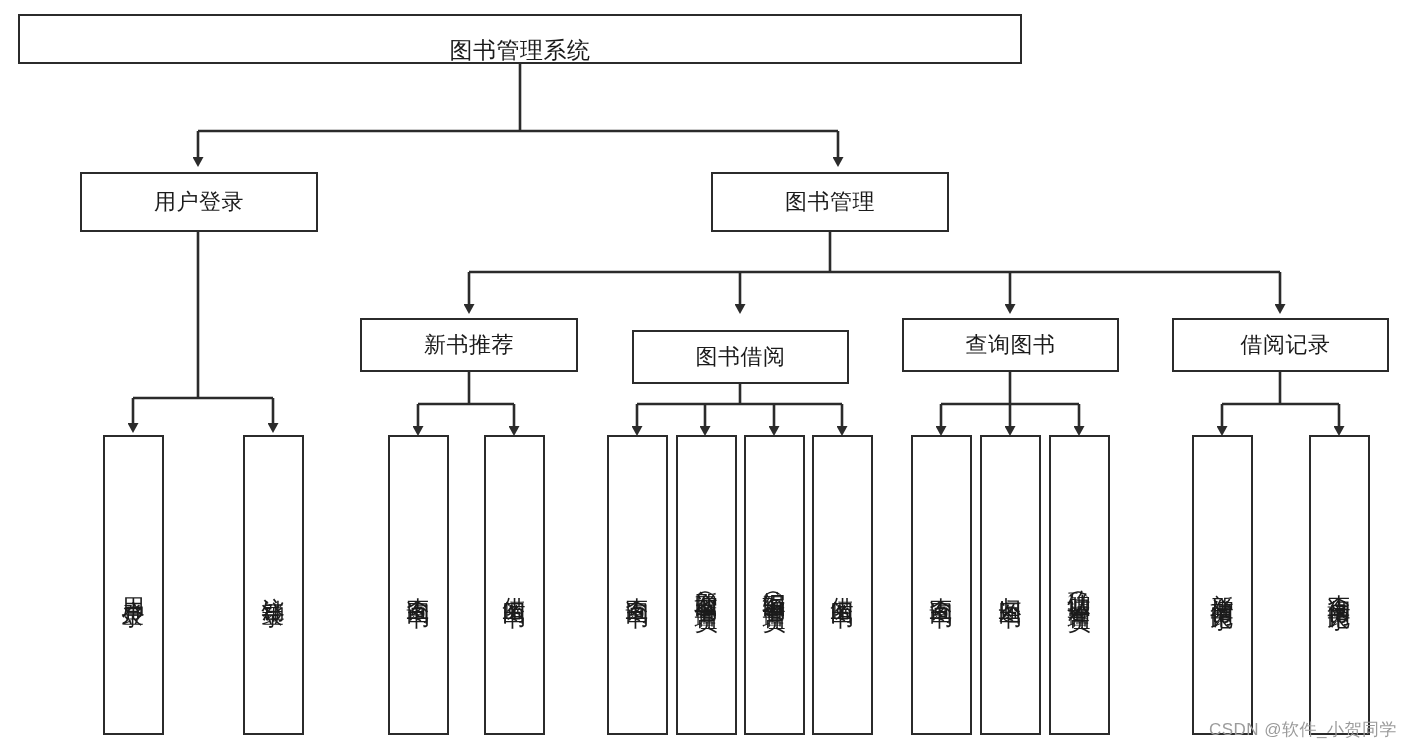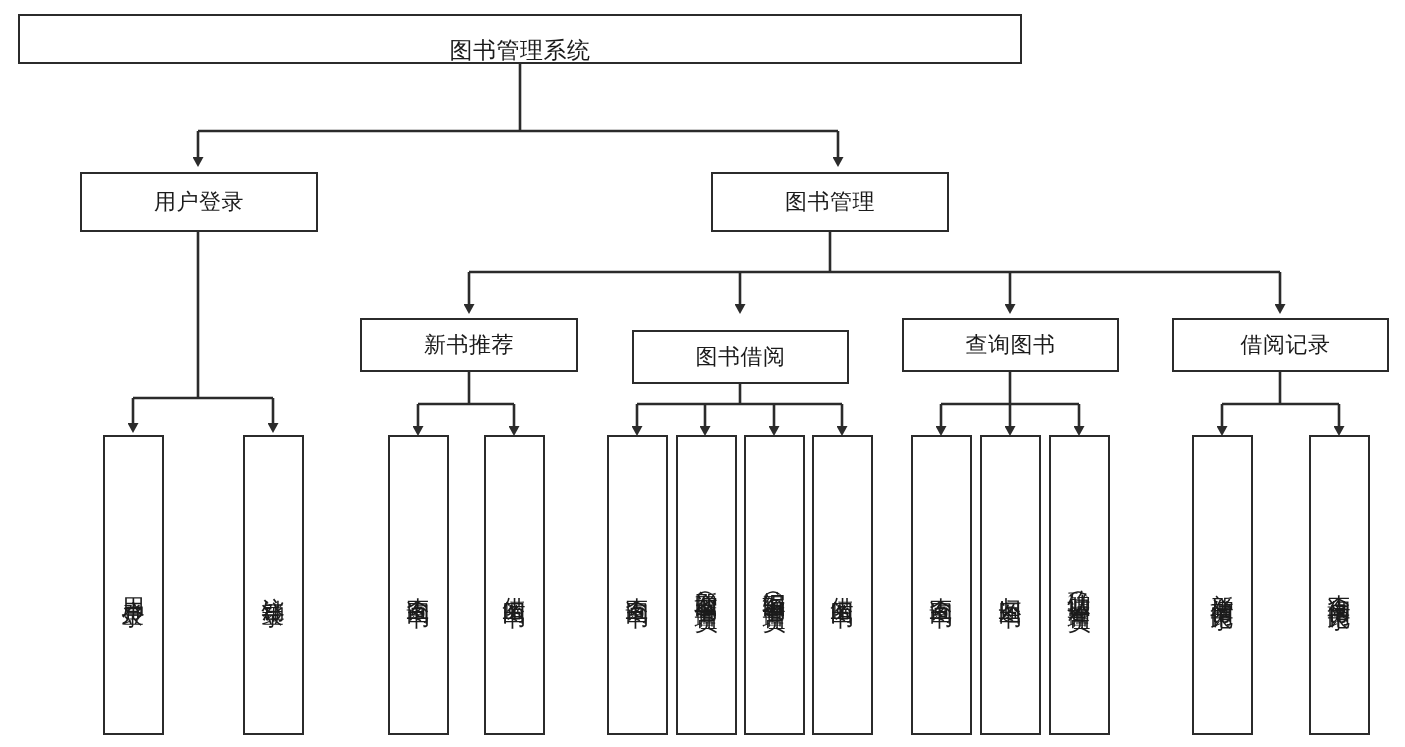--- a/index.html
+++ b/index.html
@@ -191,14 +191,15 @@
     <span class="label">确认归还（管理员）</span>
   </div>
 
   <div class="node vert" style="left:1192px; top:435px; width:61px; height:300px;">
     <span class="label">新增借阅记录</span>
   </div>
   <div class="node vert" style="left:1309px; top:435px; width:61px; height:300px;">
     <span class="label">查询借阅记录</span>
   </div>
 
+  <div class="watermark">CSDN @软件_小贺同学</div>
 
 </div>
 
 </body></html>

